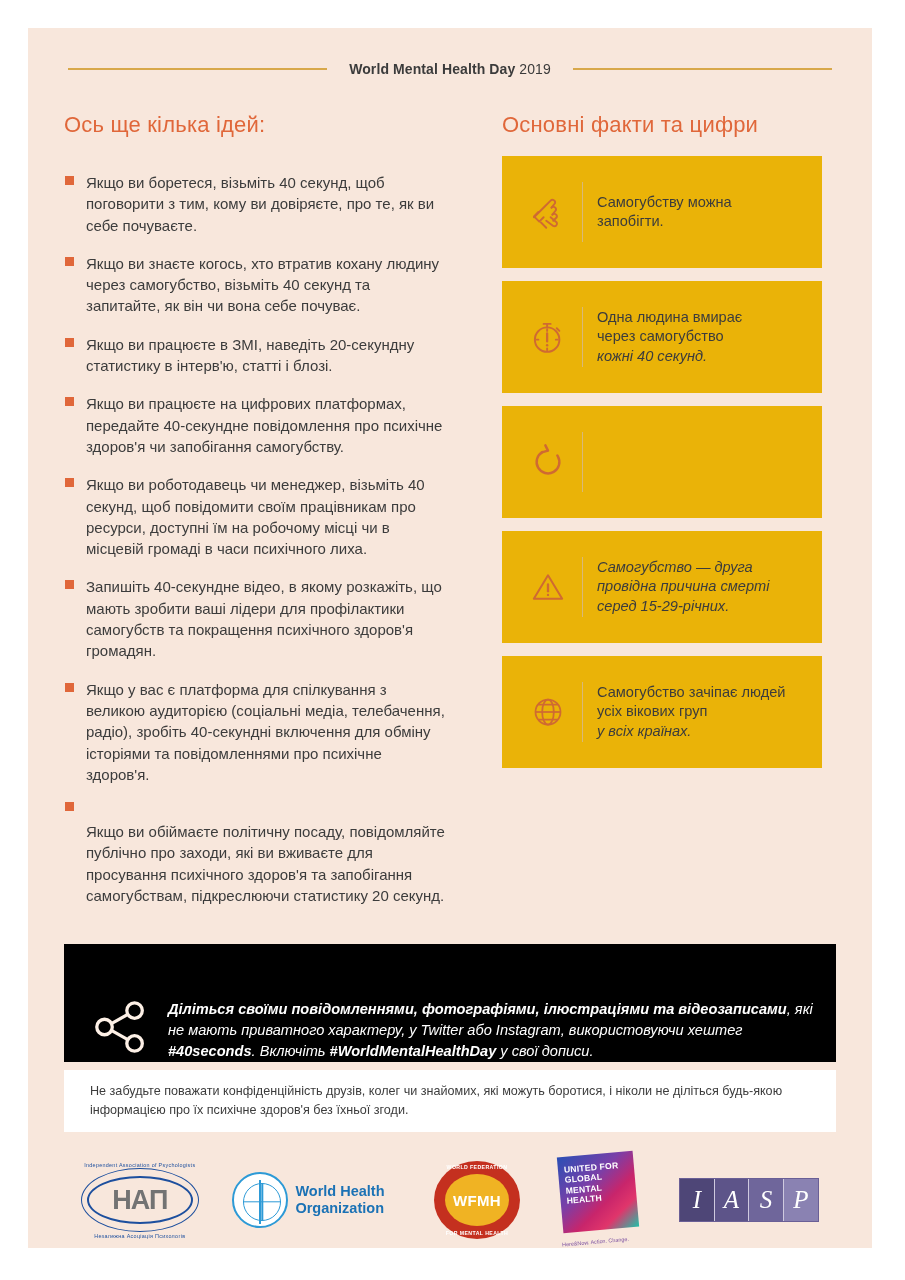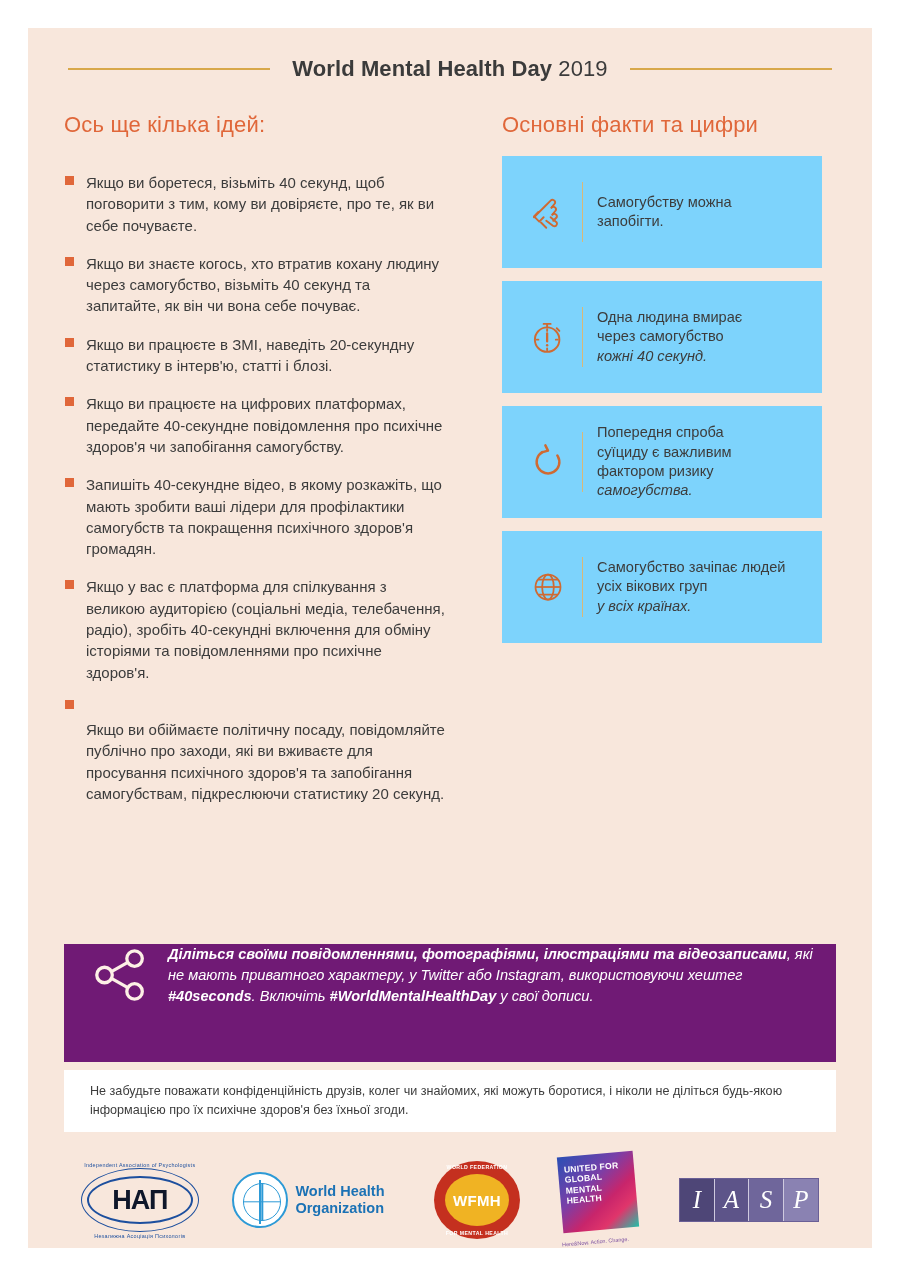--- a/index.html
+++ b/index.html
@@ -18,21 +18,21 @@
   
   .header {
     position: absolute; left: 0; top: 0; width: 100%;
     height: 82px;
     display: flex; align-items: center; justify-content: center;
     gap: 22px;
     padding: 0 40px;
   }
   .hrule { flex: 1 1 auto; height: 2px; background: #d8a84b; }
   .htitle {
-    font-size: 22px; color: #3b3b3b; white-space: nowrap;
+    font-size: 14px; color: #3b3b3b; white-space: nowrap;
     letter-spacing: .1px;
     text-align: center;
   }
   .htitle b { font-weight: bold; }
   .htitle span { font-weight: normal; }
 
   
   .cols {
     position: absolute; left: 0; top: 84px; width: 100%;
     display: flex; gap: 24px; padding: 0 36px;
@@ -61,21 +61,21 @@
   }
   ul.bullets li .sq {
     position: absolute; left: 1px; top: 4px;
     width: 9px; height: 9px; background: #e0673a;
   }
   ul.bullets li.offset-marker { padding-top: 19px; }
   ul.bullets li.offset-marker .sq { top: 0px; }
 
   
   .fact {
-    background: #7dd3fc;
+    background: #eab308;
     margin-bottom: 13px;
     display: flex; align-items: center;
     padding: 14px 16px;
     min-height: 112px;
   }
   .fact .ficon {
     width: 60px; flex: 0 0 60px;
     display: flex; align-items: center; justify-content: center;
     color: #cf6a32;
   }
@@ -88,22 +88,22 @@
   .fact .ftext {
     font-size: 14.6px; line-height: 1.33; color: #3c3c3c;
   }
   .fact .ftext .it { font-style: italic; }
   .fact.all-italic .ftext { font-style: italic; }
 
   
   .share {
     position: absolute; left: 36px; top: 916px;
     width: 772px; height: 118px;
-    background: #701a75;
-    display: flex; align-items: flex-start;
+    background: #000000;
+    display: flex; align-items: flex-end;
     padding: 0 18px 0 26px;
   }
   .share .sicon { flex: 0 0 74px; color: #fdf0e6; }
   .share .stext {
     color: #ffffff;
     font-size: 14.6px;
     line-height: 1.44;
     font-style: italic;
     padding-left: 4px;
   }
@@ -125,21 +125,21 @@
     width: 772px; height: 108px;
     display: flex; align-items: center; justify-content: space-around;
   }
   .logo { display: flex; align-items: center; justify-content: center; }
 
   .logo-nap { width: 118px; height: 76px; position: relative; }
   .nap-text {
     position: absolute; left: 0; right: 0; top: 50%;
     transform: translateY(-50%);
     text-align: center;
-    font-size: 27px; font-weight: bold; color: #0f172a;
+    font-size: 27px; font-weight: bold; color: #737373;
     letter-spacing: -1px;
   }
   .nap-ring {
     position: absolute; left: 6px; top: 14px; width: 106px; height: 48px;
     border: 2px solid #1d4f9e; border-radius: 50%;
   }
   .nap-ring2 {
     position: absolute; left: 0px; top: 6px; width: 118px; height: 64px;
     border: 1.4px solid #1d4f9e; border-radius: 50%;
   }
@@ -246,20 +246,21 @@
 
   <div class="cols">
 
     <div class="col-left">
       <div class="col-head">Ось ще кілька ідей:</div>
       <ul class="bullets">
         <li><span class="sq"></span><span>Якщо ви боретеся, візьміть 40 секунд, щоб поговорити з тим, кому ви довіряєте, про те, як ви себе почуваєте.</span></li>
         <li><span class="sq"></span><span>Якщо ви знаєте когось, хто втратив кохану людину через самогубство, візьміть 40 секунд та запитайте, як він чи вона себе почуває.</span></li>
         <li><span class="sq"></span><span>Якщо ви працюєте в ЗМІ, наведіть 20-секундну статистику в інтерв'ю, статті і блозі.</span></li>
         <li><span class="sq"></span><span>Якщо ви працюєте на цифрових платформах, передайте 40-секундне повідомлення про психічне здоров'я чи запобігання самогубству.</span></li>
+        <li><span class="sq"></span><span>Якщо ви роботодавець чи менеджер, візьміть 40 секунд, щоб повідомити своїм працівникам про ресурси, доступні їм на робочому місці чи в місцевій громаді в часи психічного лиха.</span></li>
         <li><span class="sq"></span><span>Запишіть 40-секундне відео, в якому розкажіть, що мають зробити ваші лідери для профілактики самогубств та покращення психічного здоров'я громадян.</span></li>
         <li><span class="sq"></span><span>Якщо у вас є платформа для спілкування з великою аудиторією (соціальні медіа, телебачення, радіо), зробіть 40-секундні включення для обміну історіями та повідомленнями про психічне здоров'я.</span></li>
         <li class="offset-marker"><span class="sq"></span><span>Якщо ви обіймаєте політичну посаду, повідомляйте публічно про заходи, які ви вживаєте для просування психічного здоров'я та запобігання самогубствам, підкреслюючи статистику 20 секунд.</span></li>
       </ul>
     </div>
 
     <div class="col-right">
       <div class="col-head">Основні факти та цифри</div>
 
       <div class="fact">
@@ -300,28 +301,37 @@
       </div>
 
       <div class="fact">
         <div class="ficon">
           <svg width="42" height="42" viewBox="0 0 48 48" fill="none" stroke="currentColor" stroke-width="2.8" stroke-linecap="round">
             <path d="M24 11 A13 13 0 1 0 37 24 A13 13 0 0 0 24 11" stroke-dasharray="62 20" transform="rotate(-30 24 24)"></path>
             <path d="M24 11 l-7 2 M24 11 l-3 -6"></path>
           </svg>
         </div>
         <div class="fdiv"></div>
+      </div>
+
+      <div class="fact all-italic">
+        <div class="ficon">
+          <svg width="40" height="40" viewBox="0 0 48 48" fill="none" stroke="currentColor" stroke-width="2.4" stroke-linejoin="round" stroke-linecap="round">
+            <path d="M24 10 L41 38 H7 Z"></path>
+            <path d="M24 21 v8" stroke-width="2.8"></path>
+            <circle cx="24" cy="33.5" r="1.4" fill="currentColor" stroke="none"></circle>
+          </svg>
+        </div>
+        <div class="fdiv"></div>
         <div class="ftext">
-          <span>Попередня спроба</span><br>
-          <span>суїциду є важливим</span><br>
-          <span>фактором ризику</span><br>
-          <span class="it">самогубства.</span>
-        </div>
-      </div>
-
+          <span>Самогубство — друга</span><br>
+          <span>провідна причина смерті</span><br>
+          <span>серед 15-29-річних.</span>
+        </div>
+      </div>
 
       <div class="fact">
         <div class="ficon">
           <svg width="40" height="40" viewBox="0 0 48 48" fill="none" stroke="currentColor" stroke-width="2.1">
             <circle cx="24" cy="24" r="15"></circle>
             <ellipse cx="24" cy="24" rx="7" ry="15"></ellipse>
             <path d="M9 24 h30"></path>
             <path d="M12 15 h24 M12 33 h24"></path>
           </svg>
         </div>

